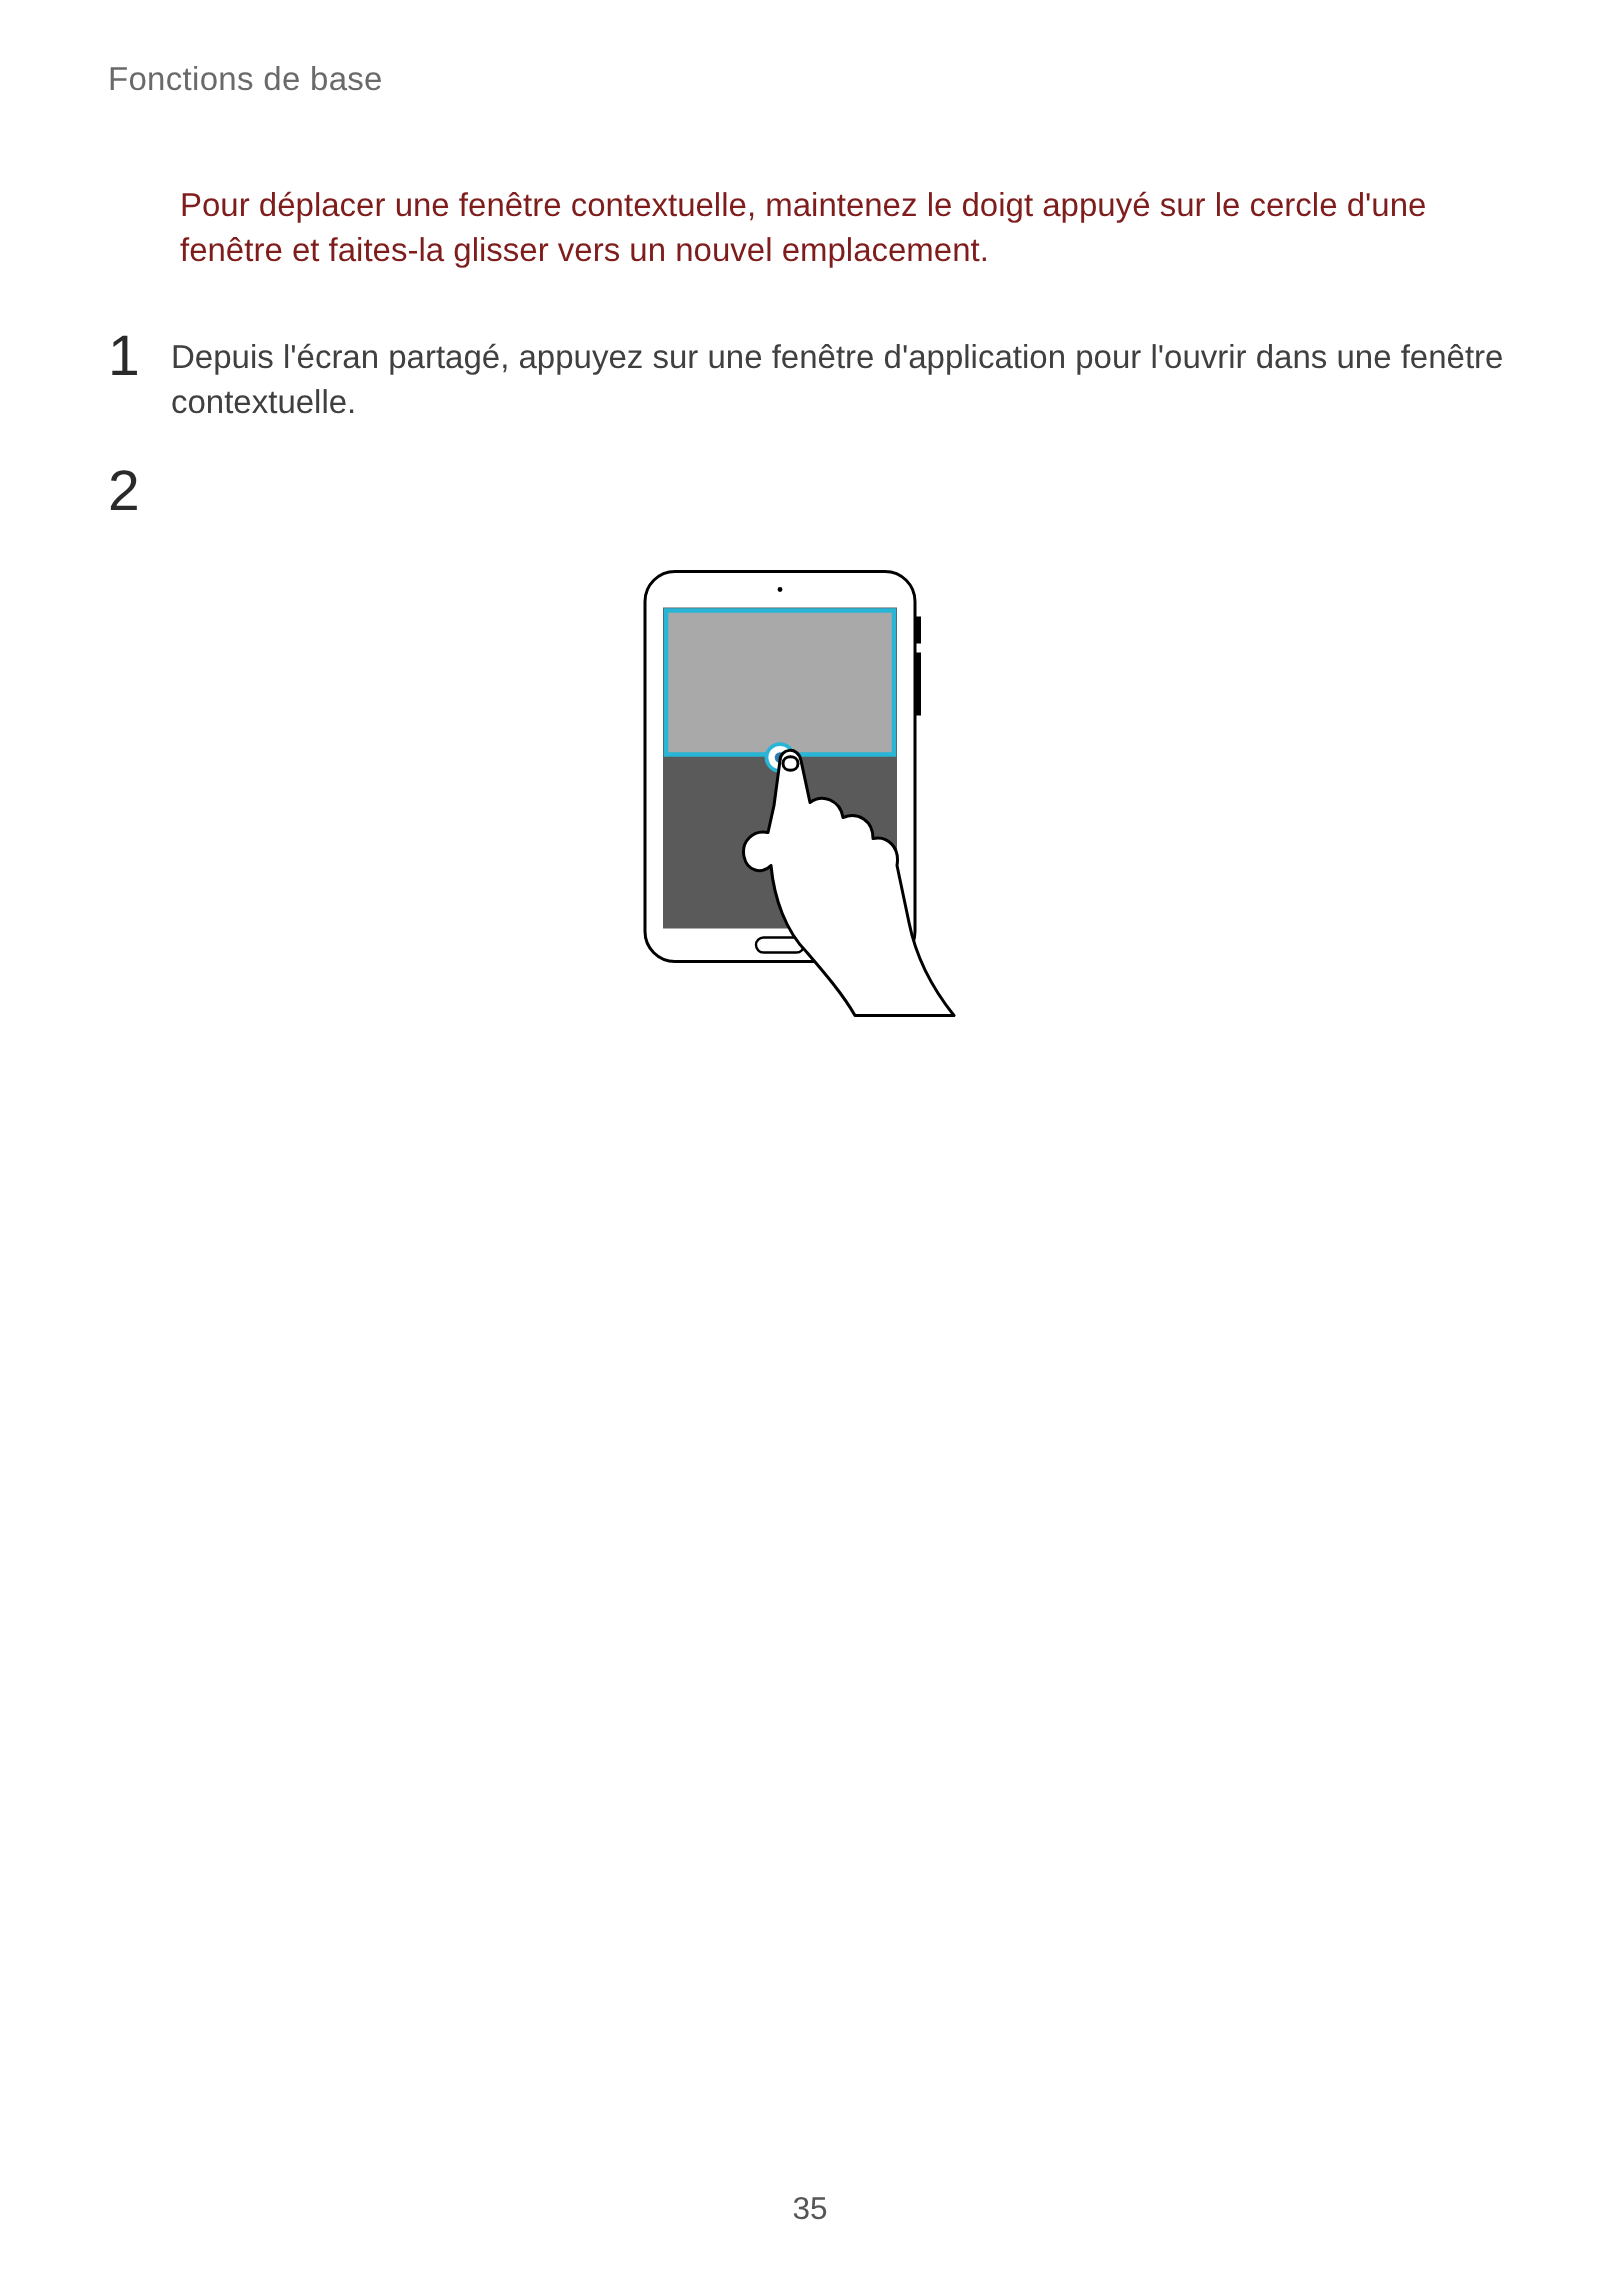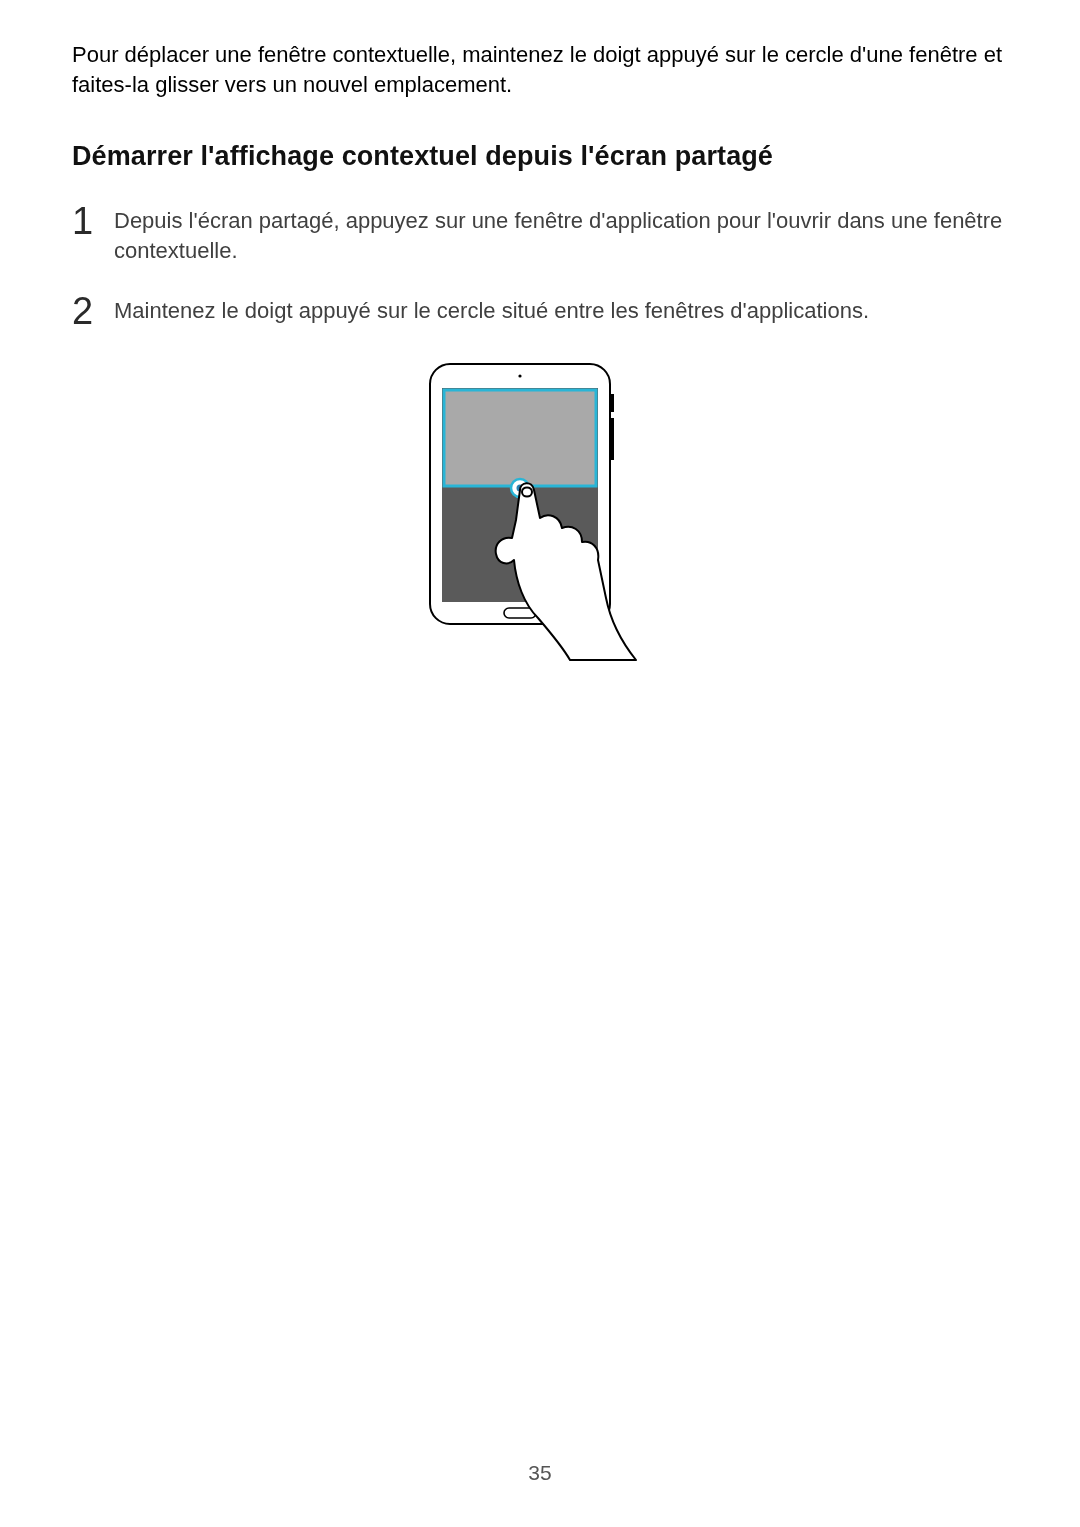--- a/index.html
+++ b/index.html
@@ -24,23 +24,24 @@
     .h2 {
       font-size: 27px;
       font-weight: 700;
       color: #111;
       margin-bottom: 20px;
       letter-spacing: 0.1px;
     }
     .para {
       font-size: 22px;
       line-height: 1.38;
-      color: #000000;
+      color: #7f1d1d;
       margin-bottom: 40px;
       font-weight: 400;
+      margin-left: 48px;
     }
     .h2.second { margin-top: 10px; margin-bottom: 34px; }
     .ol { list-style: none; }
     .li {
       display: flex;
       align-items: flex-start;
       margin-bottom: 30px;
     }
     .li-num {
       font-size: 38px;
@@ -73,36 +74,35 @@
       right: 0;
       text-align: center;
       font-size: 21px;
       color: #555;
     }
   </style>
 </head>
 <body>
 
 <div class="page">
+  <div class="breadcrumb">Fonctions de base</div>
 
   <p class="para">Pour déplacer une fenêtre contextuelle, maintenez le doigt appuyé sur le cercle d'une fenêtre et faites-la glisser vers un nouvel emplacement.</p>
 
-  <h2 class="h2 second">Démarrer l'affichage contextuel depuis l'écran partagé</h2>
 
   <ol class="ol">
     <li class="li">
       <div class="li-num">1</div>
       <div class="li-body">
         <span>Depuis l'écran partagé, appuyez sur une fenêtre d'application pour l'ouvrir dans une fenêtre contextuelle.</span>
       </div>
     </li>
     <li class="li">
       <div class="li-num">2</div>
       <div class="li-body">
-        <span>Maintenez le doigt appuyé sur le cercle situé entre les fenêtres d'applications.</span>
       </div>
     </li>
   </ol>
 
   <div class="figure-wrap">
     <svg class="device-fig" width="240" height="320" viewBox="0 0 240 320">
 
       <rect x="10" y="4" width="180" height="260" rx="20" ry="20" fill="#fff" stroke="#000" stroke-width="2"></rect>
 
       <rect x="190" y="34" width="4" height="18" fill="#000"></rect>

